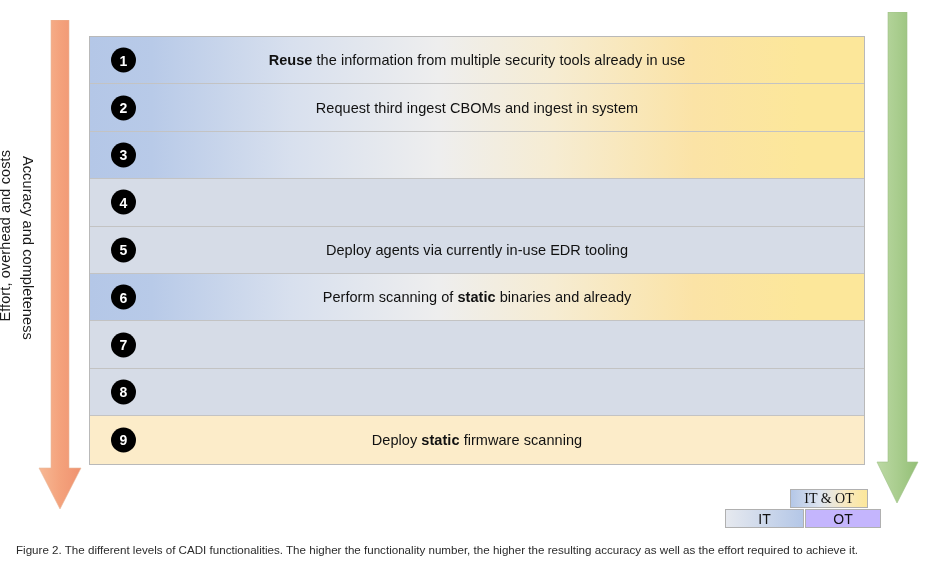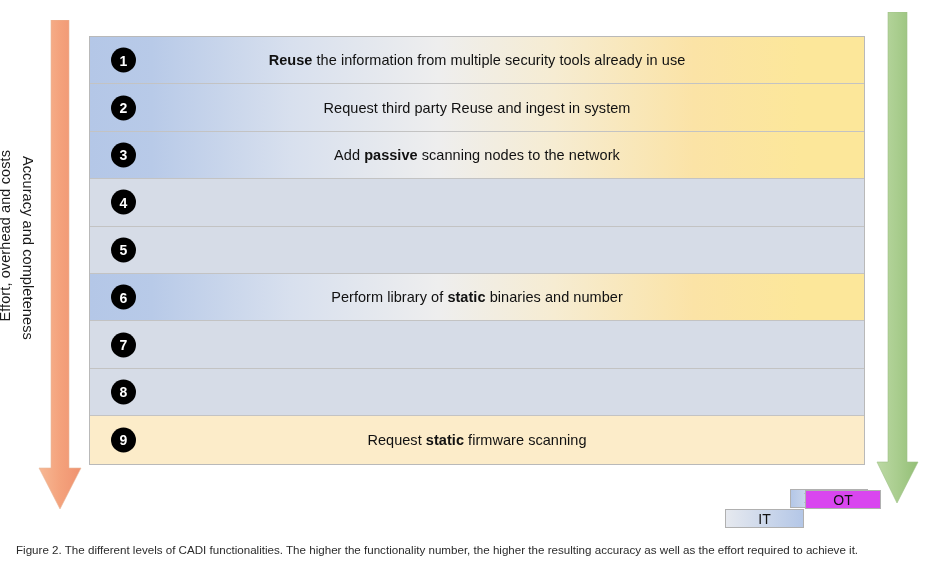--- a/index.html
+++ b/index.html
@@ -120,22 +120,22 @@
   #legend-both {
     left: 790px; top: 489px; width: 78px;
     background: linear-gradient(to right, #b4c7e7 0%, #dde4f0 38%, #f7e9c4 70%, #fce79a 100%);
     font-family: Liberation Serif, serif;
   }
   #legend-it {
     left: 725px; top: 509px; width: 79px;
     background: linear-gradient(to right, #e6e9ef 0%, #b4c7e7 100%);
   }
   #legend-ot {
-    left: 805px; top: 490px; width: 76px;
-    background: #d946ef;
+    left: 805px; top: 509px; width: 76px;
+    background: #c4b5fd;
   }
 
   
   #caption {
     position: absolute;
     left: 16px;
     top: 541px;
     width: 930px;
     font-size: 11.6px;
     line-height: 1.5;
@@ -173,45 +173,45 @@
 </div>
 <div class="arrow-label arrow-label-right">Accuracy and completeness</div>
 
 <div id="levels-table">
     <div class="level-row fill-both">
       <div class="badge">1</div>
       <div class="level-text"><b>Reuse</b><span> the information from multiple security tools already in use</span></div>
     </div>
     <div class="level-row fill-both">
       <div class="badge">2</div>
-      <div class="level-text"><span>Request third party Reuse and ingest in system</span></div>
+      <div class="level-text"><span>Request third ingest CBOMs and ingest in system</span></div>
     </div>
     <div class="level-row fill-both">
       <div class="badge">3</div>
-      <div class="level-text"><span>Add </span><b>passive</b><span> scanning nodes to the network</span></div>
     </div>
     <div class="level-row fill-it">
       <div class="badge">4</div>
     </div>
     <div class="level-row fill-it">
       <div class="badge">5</div>
+      <div class="level-text"><span>Deploy agents via currently in-use EDR tooling</span></div>
     </div>
     <div class="level-row fill-both">
       <div class="badge">6</div>
-      <div class="level-text"><span>Perform library of </span><b>static</b><span> binaries and number</span></div>
+      <div class="level-text"><span>Perform scanning of </span><b>static</b><span> binaries and already</span></div>
     </div>
     <div class="level-row fill-it">
       <div class="badge">7</div>
     </div>
     <div class="level-row fill-it">
       <div class="badge">8</div>
     </div>
     <div class="level-row fill-ot">
       <div class="badge">9</div>
-      <div class="level-text"><span>Request </span><b>static</b><span> firmware scanning</span></div>
+      <div class="level-text"><span>Deploy </span><b>static</b><span> firmware scanning</span></div>
     </div>
   </div>
 
 <div id="legend">
   <div class="legend-box" id="legend-both">IT &amp; OT</div>
   <div class="legend-box" id="legend-it">IT</div>
   <div class="legend-box" id="legend-ot">OT</div>
 </div>
 
 <div id="caption">Figure 2. The different levels of CADI functionalities. The higher the functionality number, the higher the resulting accuracy as well as the effort required to achieve it.</div>

